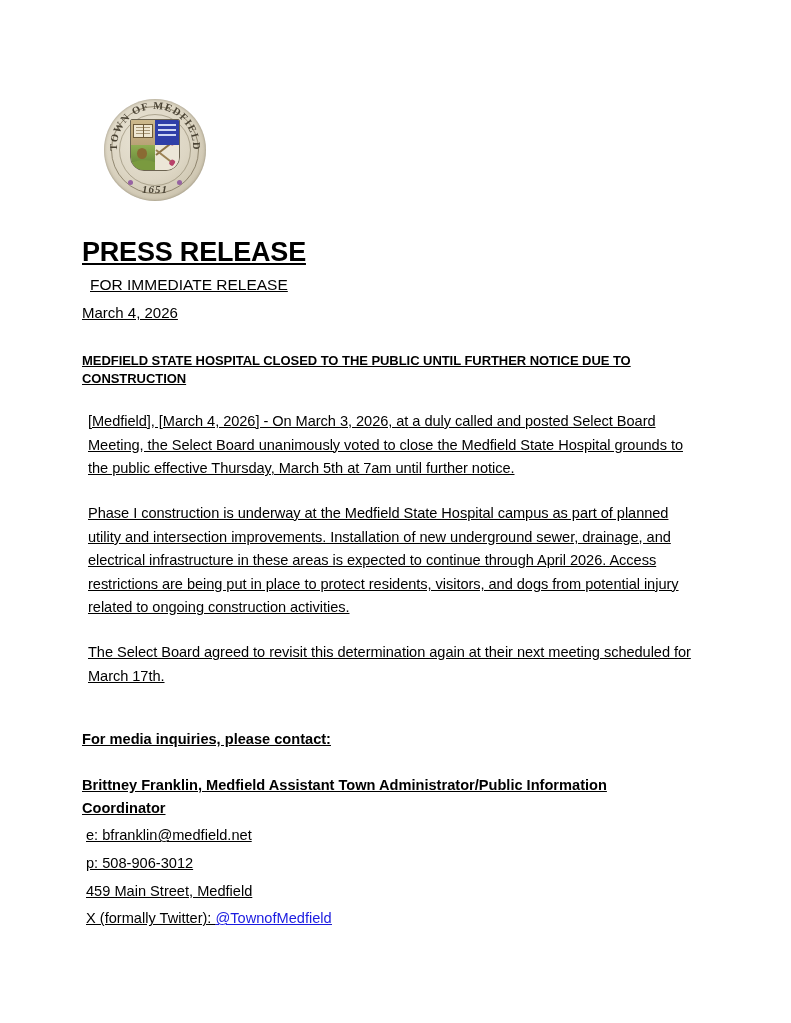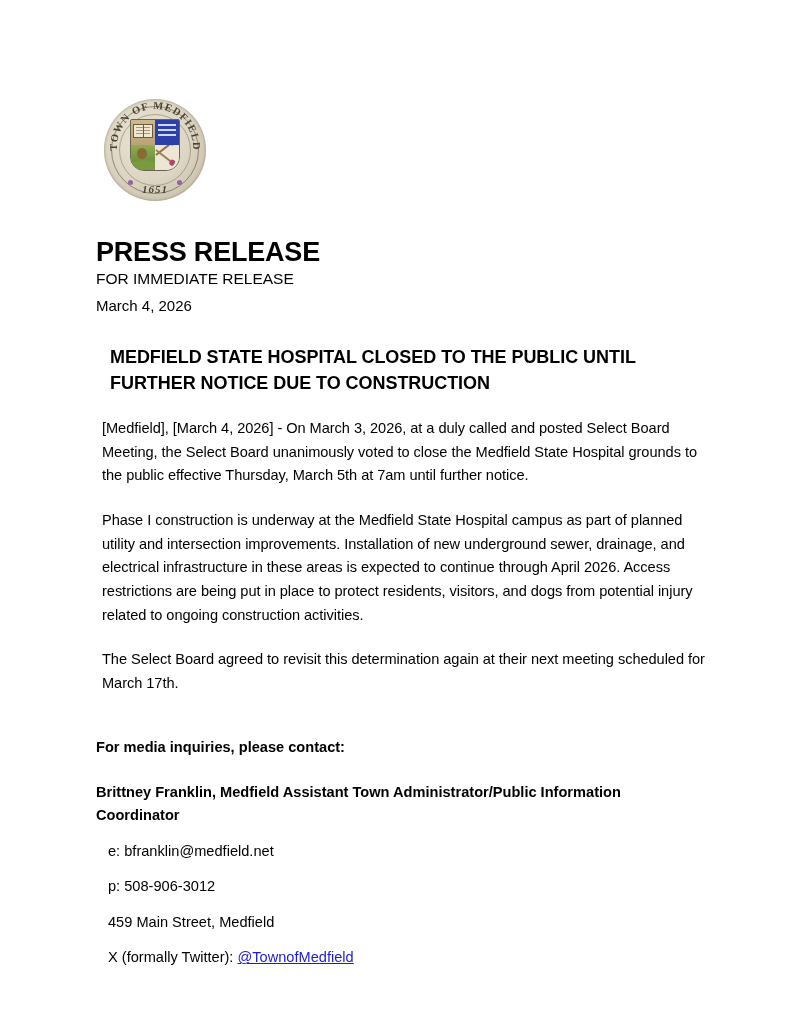--- a/index.html
+++ b/index.html
@@ -166,46 +166,47 @@
     position: absolute;
     width: 5px; height: 5px;
     border-radius: 50%;
     background: #8b4f9e;
     opacity: .85;
   }
 
   
   .doc {
     position: absolute;
-    left: 96px;
+    left: 82px;
     top: 238px;
     width: 614px;
+    text-decoration: underline;
   }
 
   .title {
     font-size: 27px;
     font-weight: bold;
     letter-spacing: -0.2px;
     line-height: 1.08;
     margin: 0 0 2px 0;
   }
   .subtitle {
     font-size: 15.5px;
     line-height: 1.25;
-    margin: 0;
+    margin: 8px;
   }
   .date {
     font-size: 15px;
     line-height: 1.3;
     margin: 7px 0 0 0;
   }
 
   .headline {
-    margin: 30px 0 0 14px;
-    font-size: 18px;
+    margin: 30px 0 0 0;
+    font-size: 13px;
     font-weight: bold;
     line-height: 1.42;
     letter-spacing: -0.05px;
   }
 
   .para {
     margin: 21px 0 0 6px;
     font-size: 14.6px;
     line-height: 1.62;
     letter-spacing: -0.05px;
@@ -217,21 +218,21 @@
     font-weight: bold;
     line-height: 1.6;
   }
   .contact-name {
     margin: 22px 15px 0 0;
     font-size: 14.6px;
     font-weight: bold;
     line-height: 1.6;
   }
   .contact-line {
-    margin: 12px;
+    margin: 4px;
     font-size: 14.6px;
     line-height: 1.62;
   }
   .link {
     color: #1a1ae0;
     text-decoration: underline;
   }
 </style>
 </head>
 <body>

